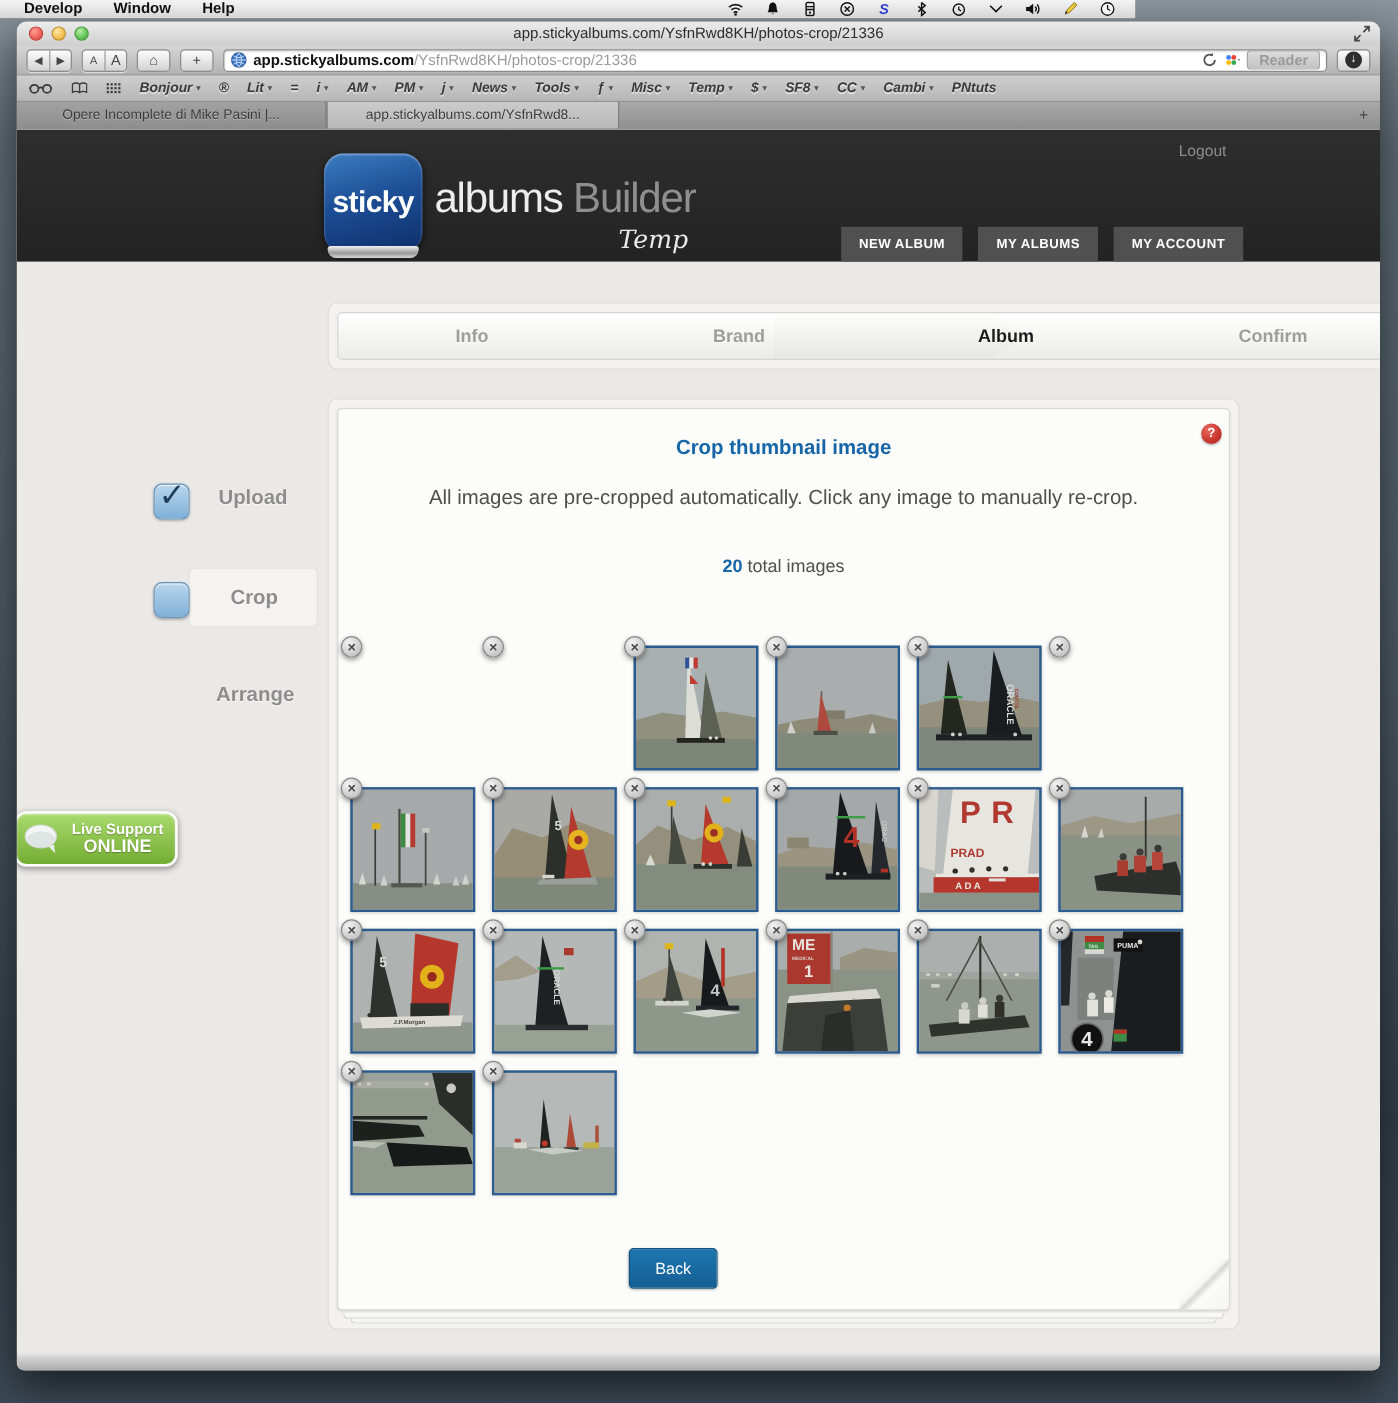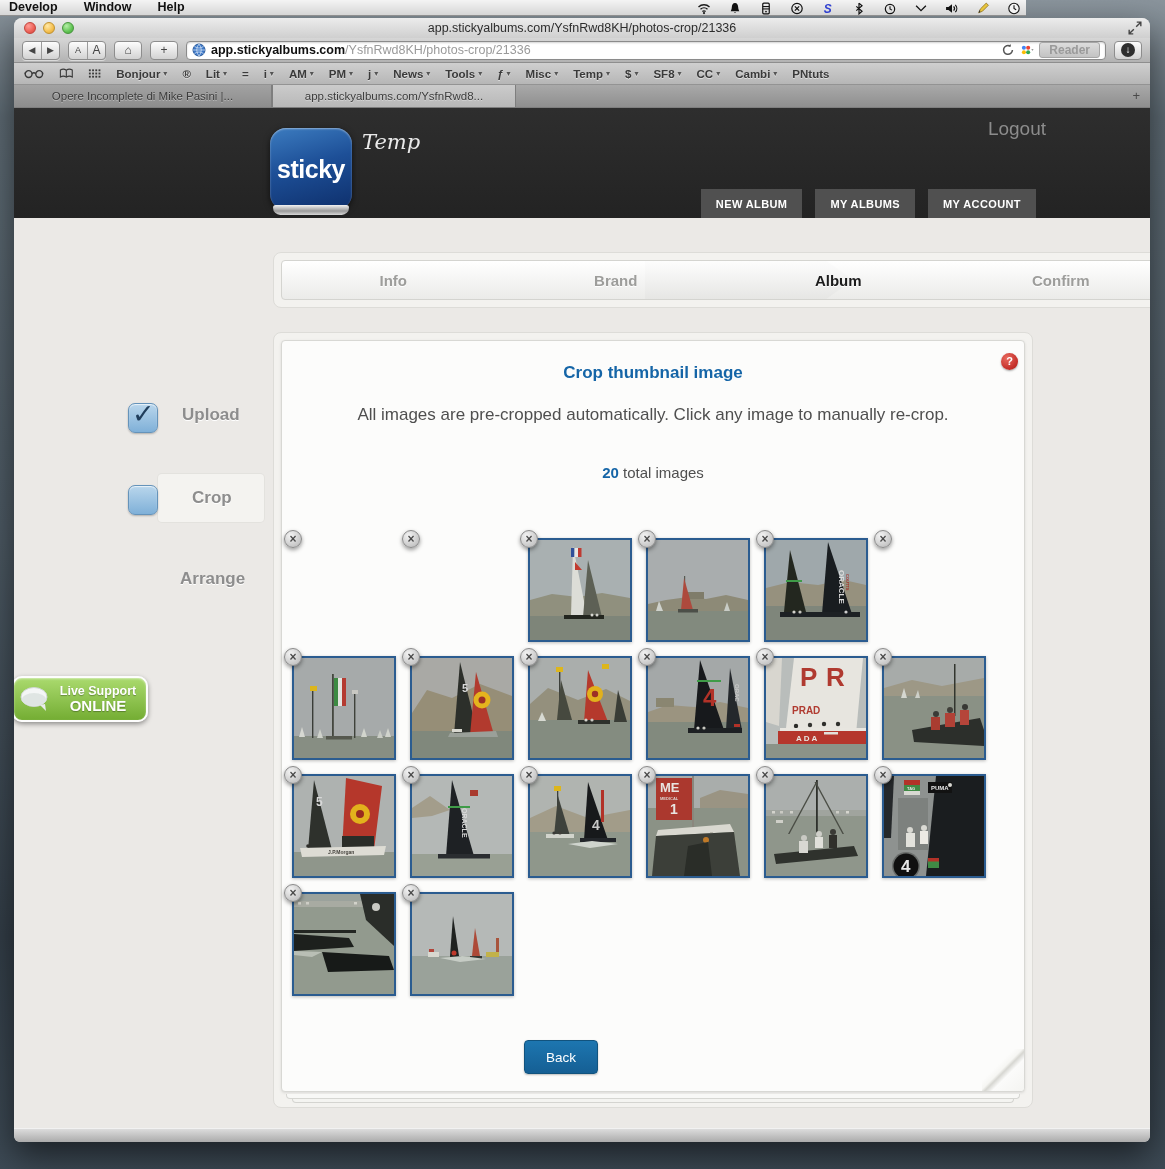--- a/index.html
+++ b/index.html
@@ -1,22 +1,22 @@
 <!DOCTYPE html>
 <html><head>
 <meta charset="utf-8">
 <style>
   html,body{margin:0;padding:0;background:#333e48;}
   *{box-sizing:border-box;font-family:"Liberation Sans","DejaVu Sans",sans-serif;}
   .desktop{position:relative;width:1165px;height:1169px;overflow:hidden;
     background:linear-gradient(180deg,#8a949c 0%,#5d6a73 10%,#4d5a64 45%,#333e48 80%,#3d4a55 100%);}
   
-  .menubar{position:absolute;left:0;top:0;width:1026px;height:16px;
+  .menubar{position:absolute;left:0;top:0;width:946px;height:16px;
     background:linear-gradient(#f4f4f4,#d6d6d6);border-bottom:1px solid #8f8f8f;
-    display:flex;align-items:center;justify-content:space-between;padding:0 5px;z-index:50;}
+    display:flex;align-items:center;justify-content:space-between;padding:0 16px;z-index:50;}
   .menu-left{display:flex;gap:26px;padding-left:4px;}
   .mb-item{font-size:12.5px;font-weight:600;color:#111;line-height:15px;}
   .menu-right{display:flex;gap:17px;align-items:center;padding-right:0;}
   .mb-ico{width:14px;height:13px;display:inline-block;}
   .mb-ico svg{width:100%;height:100%;}
   
   .window{position:absolute;left:14px;top:18px;width:1136px;height:1124px;
     border-radius:8px 8px 6px 6px;box-shadow:0 14px 34px rgba(0,0,0,.55);overflow:hidden;
     background:#c9c9c9;}
   .titlebar{height:20px;background:linear-gradient(#ececec,#cfcfcf);position:relative;
@@ -50,35 +50,35 @@
     background:linear-gradient(#dcdcdc,#c3c3c3);color:#9a9a9a;font-size:12px;font-weight:bold;
     display:flex;align-items:center;}
   .dl-btn{width:28px;height:19px;border:1px solid #8d8d8d;border-radius:4px;
     background:linear-gradient(#fdfdfd,#d2d2d2);display:flex;align-items:center;justify-content:center;}
   .dl-circle{width:14px;height:14px;border-radius:50%;background:#2e2e2e;color:#fff;
     font-size:10px;line-height:14px;text-align:center;}
   
   .bookmarks{height:22px;background:linear-gradient(#cfcfcf,#b6b6b6);display:flex;align-items:center;
     gap:15px;padding:0 10px;border-bottom:1px solid #939393;overflow:hidden;}
   .bm-item{font-size:11.5px;font-weight:bold;color:#3a3a3a;display:flex;align-items:center;gap:3px;
-    white-space:nowrap;text-shadow:0 1px 0 rgba(255,255,255,.5);}
+    white-space:nowrap;text-shadow:0 1px 0 rgba(255,255,255,.5);font-style:italic;}
   .bm-item .caret{font-size:8px;color:#555;}
   .bm-item svg{height:11px;}
   
   .tabbar{height:23px;background:linear-gradient(#a9a9a9,#8f8f8f);display:flex;align-items:stretch;
     border-bottom:1px solid #7e7e7e;position:relative;}
   .tab{width:258px;display:flex;align-items:center;justify-content:center;font-size:11.5px;color:#3c3c3c;
     border-right:1px solid #7e7e7e;background:linear-gradient(#a2a2a2,#8d8d8d);
     text-shadow:0 1px 0 rgba(255,255,255,.35);overflow:hidden;white-space:nowrap;}
   .tab.active{background:linear-gradient(#cbcbcb,#b8b8b8);border-left:1px solid #7e7e7e;width:244px;}
   .newtab{position:absolute;right:10px;top:3px;font-size:13px;color:#4a4a4a;}
   
   .webpage{position:relative;width:1136px;height:1020px;background:#ebe9e6;overflow:hidden;}
   .siteheader{position:absolute;left:0;top:0;width:100%;height:110px;background:linear-gradient(#2e2e2e,#232323);}
-  .logout{position:absolute;right:104px;top:10px;font-size:19px;color:#8c8c8c;}
+  .logout{position:absolute;right:128px;top:10px;font-size:13px;color:#8c8c8c;}
   .logo{position:absolute;left:256px;top:20px;display:flex;align-items:flex-start;gap:10px;}
   .logo-icon{width:82px;height:82px;border-radius:16px;position:relative;
     background:linear-gradient(165deg,#3c7cc0 0%,#1d4f97 45%,#0e2f6b 100%);
     box-shadow:0 2px 6px rgba(0,0,0,.6),inset 0 1px 2px rgba(255,255,255,.45);
     display:flex;align-items:center;justify-content:center;}
   .logo-icon:after{content:"";position:absolute;left:3px;right:3px;bottom:-5px;height:10px;
     border-radius:3px 3px 8px 8px;background:linear-gradient(#f2f2f2,#9a9a9a 60%,#d8d8d8);}
   .logo-sticky{color:#fff;font-size:25px;font-weight:bold;letter-spacing:-.5px;}
   .logo-words{margin-top:18px;font-size:35px;letter-spacing:-1px;}
   .logo-albums{color:#ededed;}
@@ -325,20 +325,21 @@
 
     <div class="webpage">
 
       <div class="siteheader">
         <span class="logout">Logout</span>
         <div class="logo">
           <div class="logo-icon">
             <span class="logo-sticky">sticky</span>
           </div>
           <div>
+            <div class="logo-words"><span class="logo-albums">albums</span> <span class="logo-builder">Builder</span></div>
             <div class="logo-beta">Temp</div>
           </div>
         </div>
         <div class="site-nav" id="site-nav">
             <div class="nav-btn">NEW ALBUM</div>
             <div class="nav-btn">MY ALBUMS</div>
             <div class="nav-btn">MY ACCOUNT</div>
           </div>
       </div>
 

